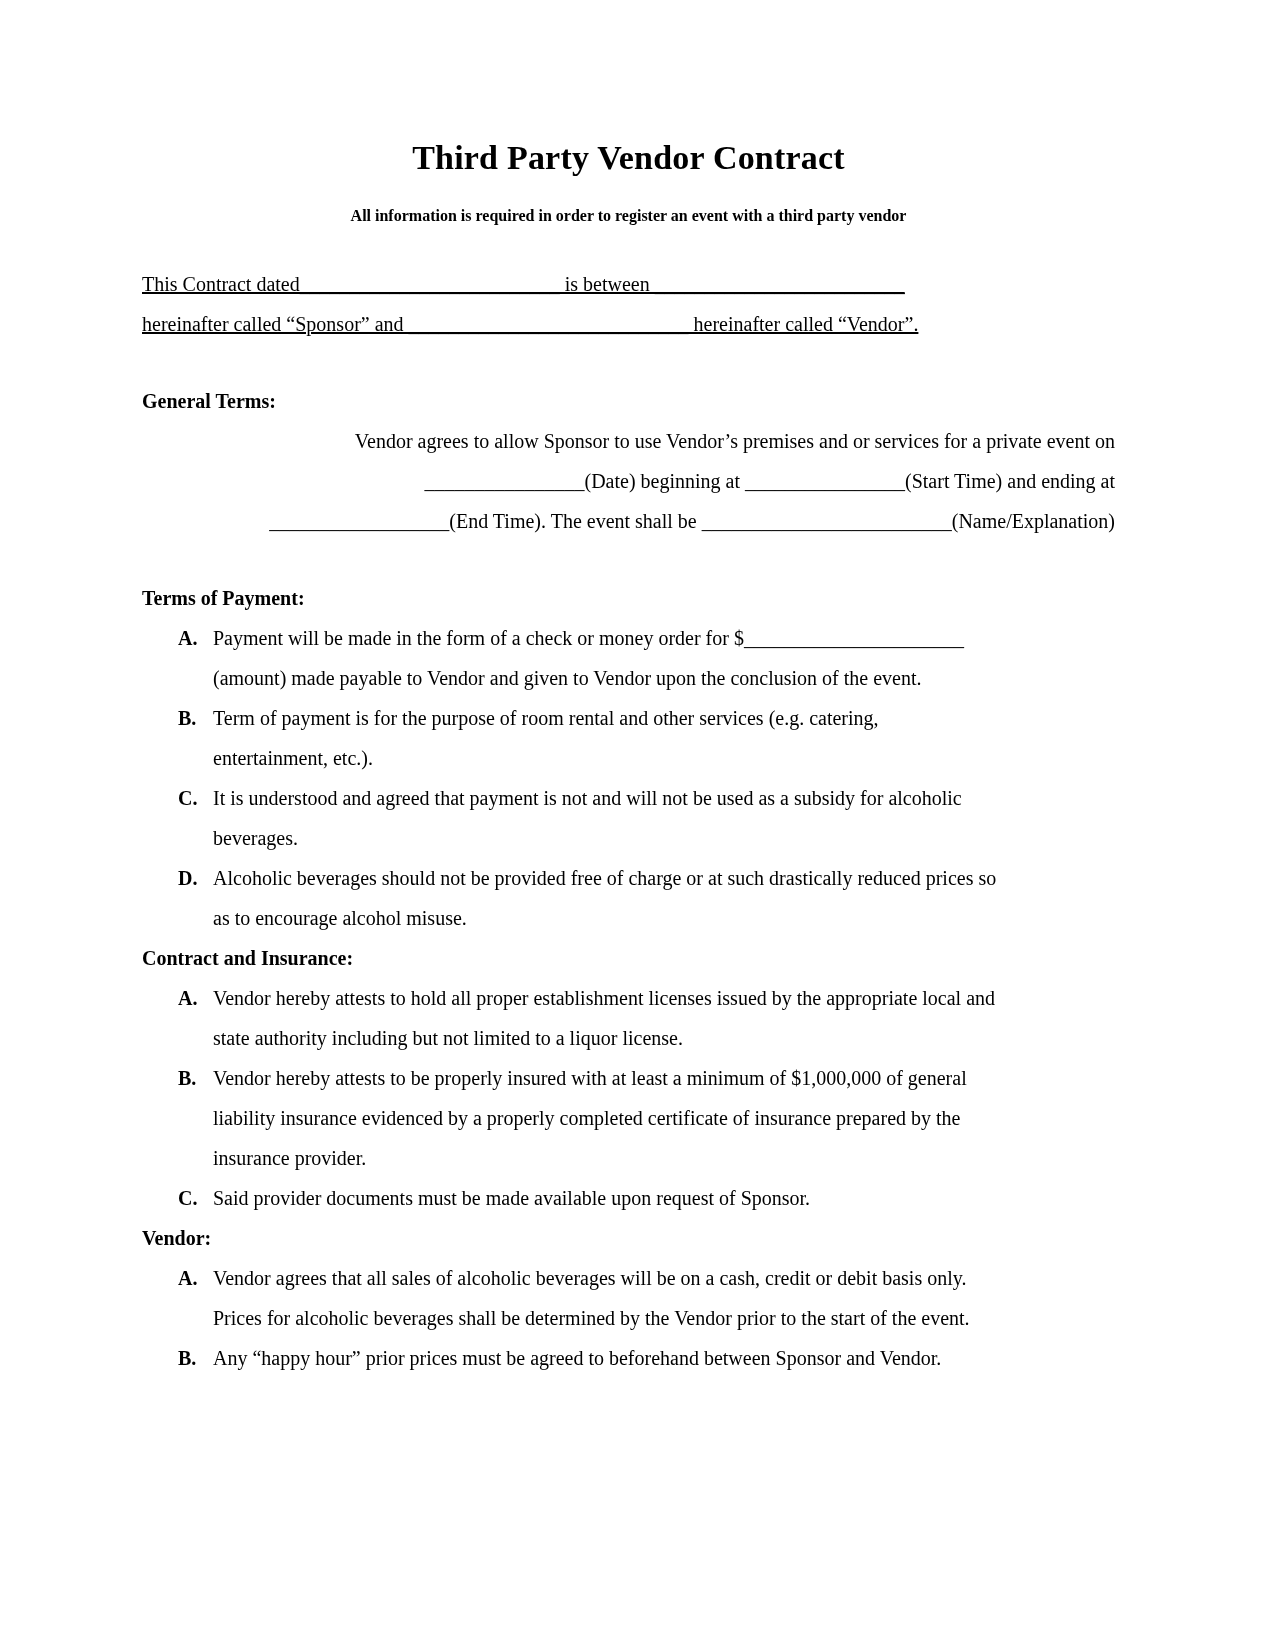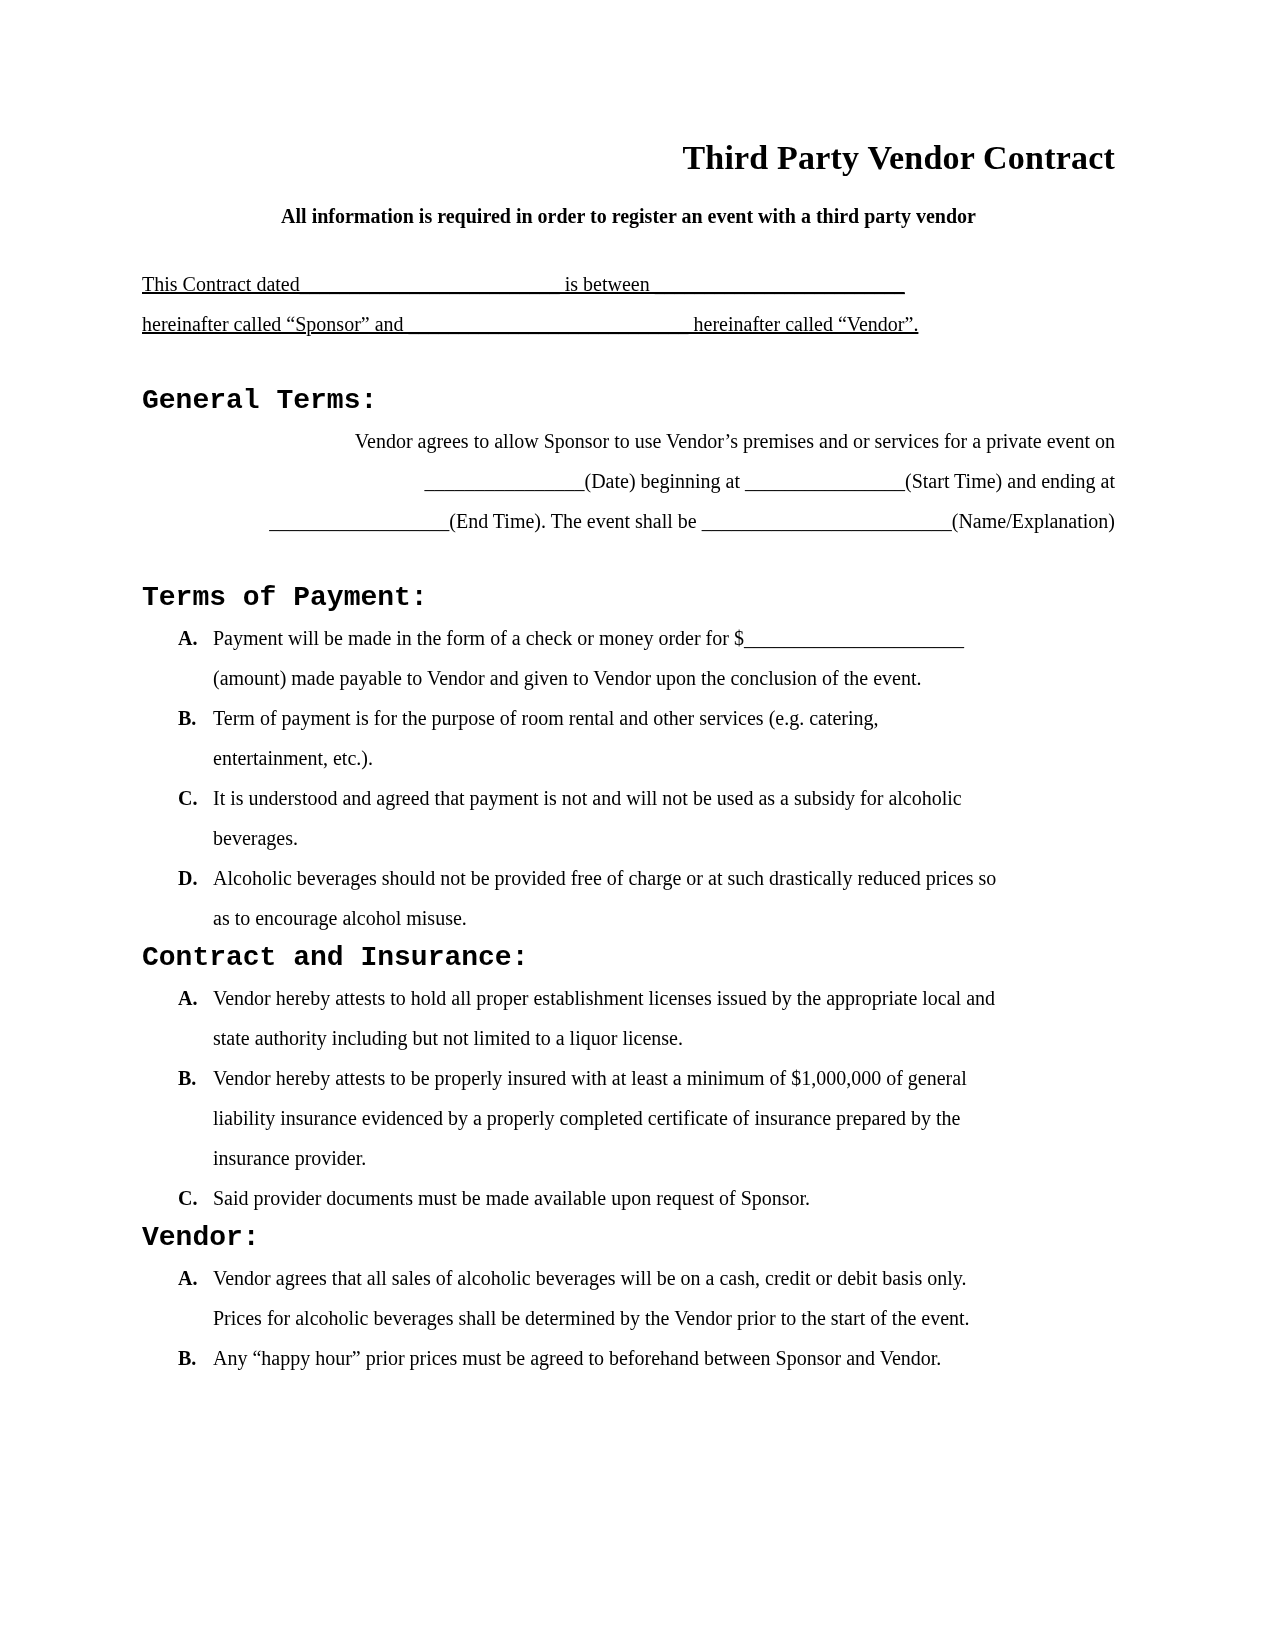--- a/index.html
+++ b/index.html
@@ -14,43 +14,42 @@
     font-family: "Liberation Serif", serif;
     font-size: 20px;
     line-height: 40px;
     padding: 136px 160px 0 142px;
     overflow: hidden;
   }
   .doc-title {
     font-size: 34px;
     line-height: 44px;
     font-weight: bold;
-    text-align: right;
+    text-align: center;
     margin: 0 0 16px 0;
     letter-spacing: 0.2px;
   }
   .doc-subtitle {
-    font-size: 20px;
+    font-size: 16px;
     font-weight: bold;
     text-align: center;
     margin: 0 0 28px 0;
   }
   .intro {
     white-space: pre-wrap;
     margin: 0 0 37px 0;
     text-decoration: underline;
   }
   .section { margin: 0; }
   .section.gap-after { margin-bottom: 37px; }
   .section-heading {
-    font-size: 28px;
+    font-size: 20px;
     line-height: 40px;
     font-weight: bold;
     margin: 0;
-    font-family: Liberation Mono, monospace;
   }
   .section-body {
     white-space: pre-wrap;
     margin: 0;
     text-align: right;
   }
   .items { margin: 0; }
   .item {
     display: flex;
     align-items: flex-start;

